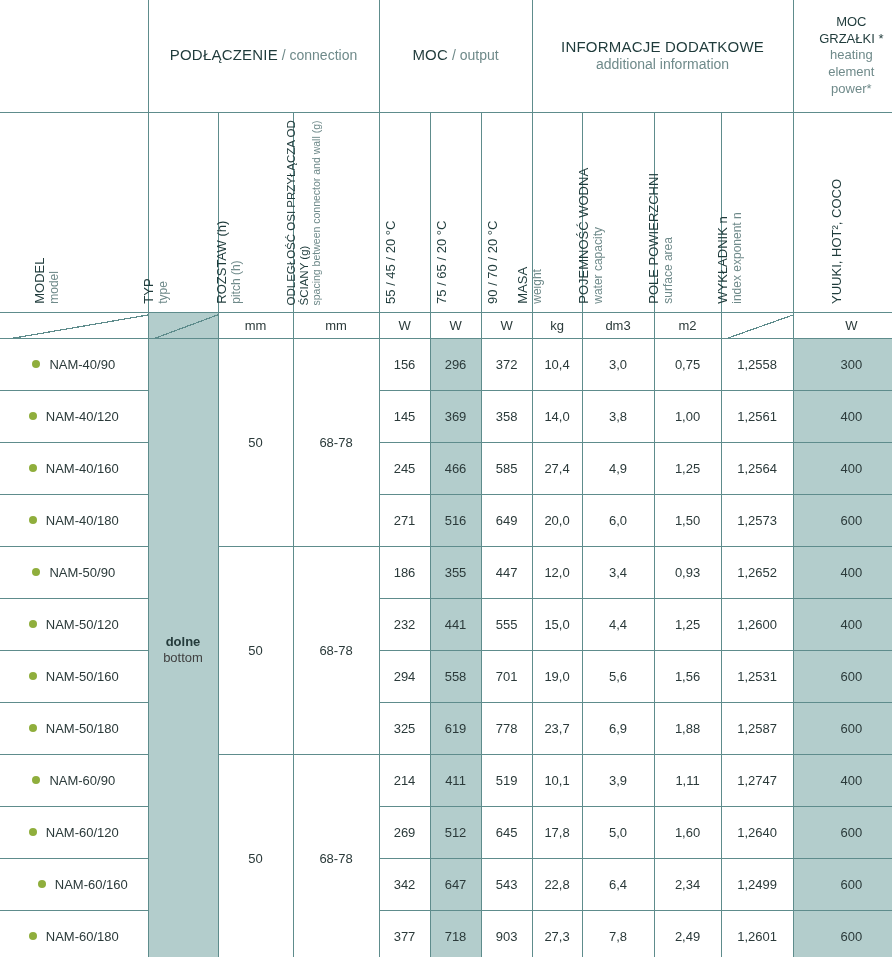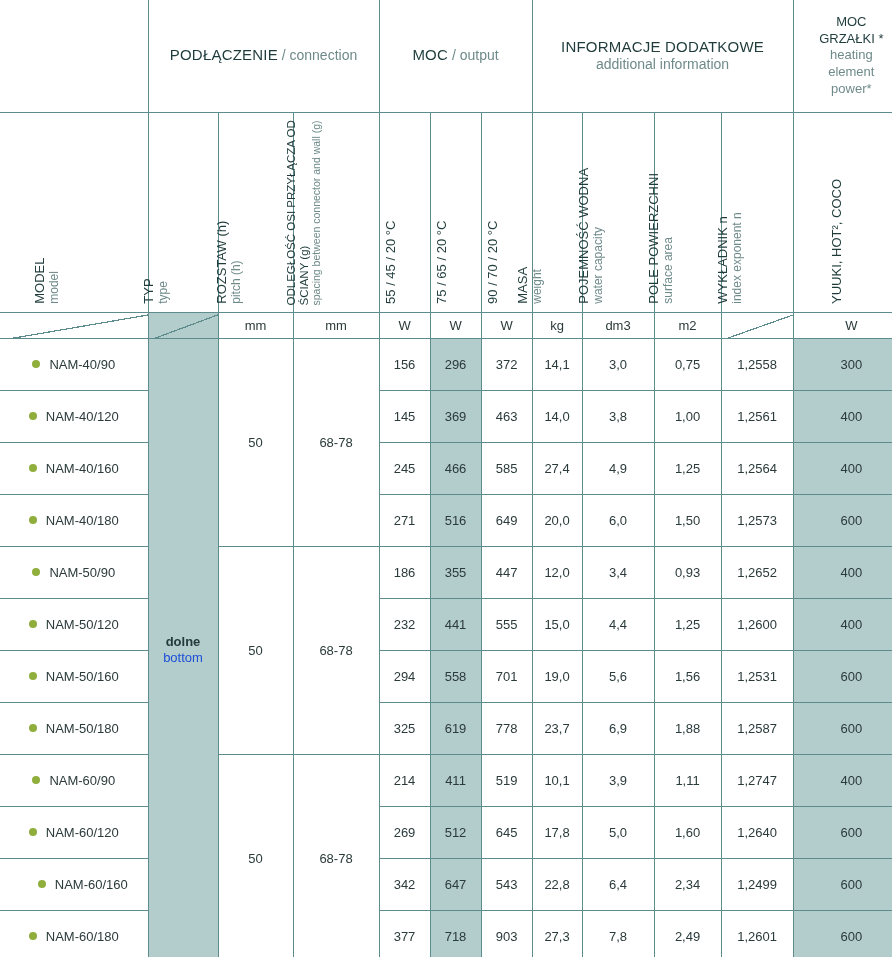--- a/index.html
+++ b/index.html
@@ -110,21 +110,21 @@
   .col-wyk { width: 72px; }
   .col-grz { width: 116px; }
 
   .shade { background: #b3cdcc; }
   .typ-cell {
     background: #b3cdcc;
     font-size: 13.5px;
     line-height: 1.25;
   }
   .typ-cell .pl { color: #243b3b; font-weight: bold; }
-  .typ-cell .en { color: #1d4ed8; }
+  .typ-cell .en { color: #404040; }
 
   
   .slash {
     position: relative;
     overflow: hidden;
   }
   .slash::after {
     content: "";
     position: absolute;
     left: -10%;
@@ -284,31 +284,31 @@
       <td class="model-cell" style="border-left:none;"><span class="dot"></span><span>NAM-40/90</span></td>
       <td class="typ-cell" rowspan="12">
         <div class="pl">dolne</div>
         <div class="en">bottom</div>
       </td>
       <td rowspan="4">50</td>
       <td rowspan="4">68-78</td>
       <td>156</td>
       <td class="shade">296</td>
       <td>372</td>
-      <td>14,1</td>
+      <td>10,4</td>
       <td>3,0</td>
       <td>0,75</td>
       <td>1,2558</td>
       <td class="shade" style="border-right:none;">300</td>
     </tr>
     <tr>
       <td class="model-cell" style="border-left:none;margin-left:12px;"><span class="dot"></span><span>NAM-40/120</span></td>
       <td>145</td>
       <td class="shade">369</td>
-      <td>463</td>
+      <td>358</td>
       <td>14,0</td>
       <td>3,8</td>
       <td>1,00</td>
       <td>1,2561</td>
       <td class="shade" style="border-right:none;">400</td>
     </tr>
     <tr>
       <td class="model-cell" style="border-left:none;"><span class="dot"></span><span>NAM-40/160</span></td>
       <td>245</td>
       <td class="shade">466</td>

